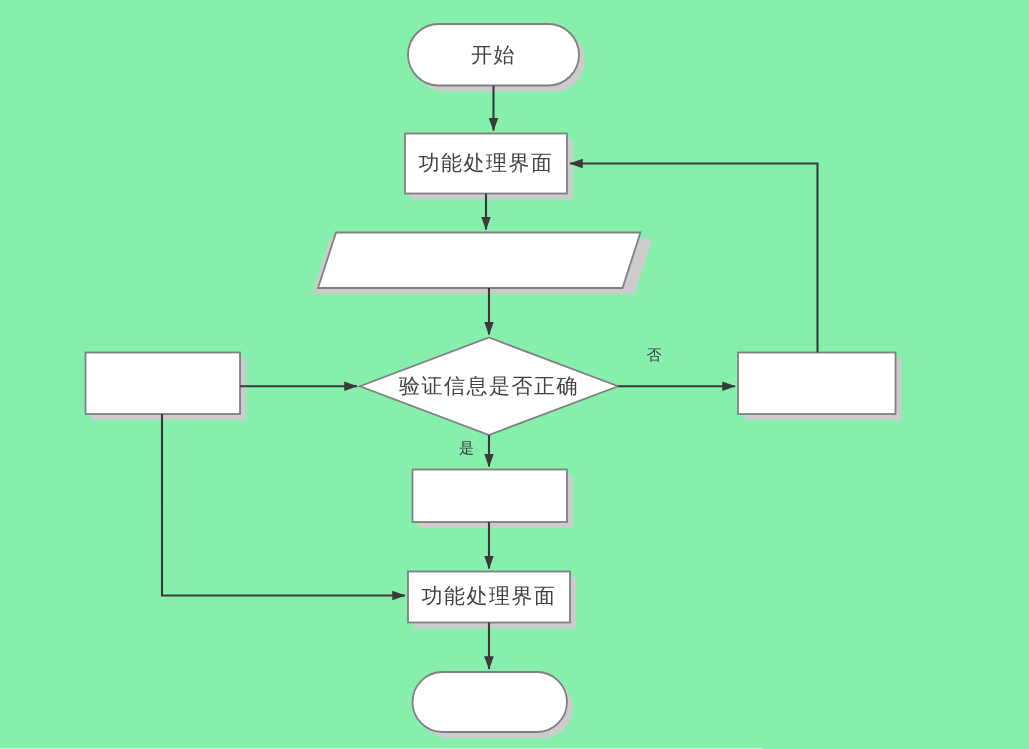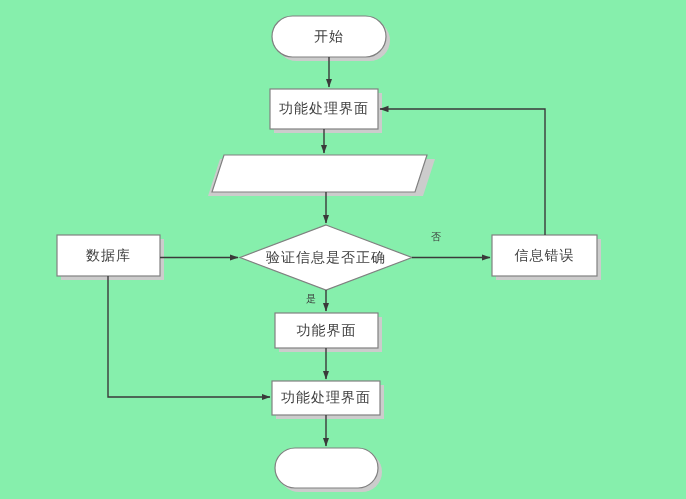--- a/index.html
+++ b/index.html
@@ -91,25 +91,22 @@
     </g>
   </svg>
 
   <div class="node-label" style="left:272px; top:16px; width:114px; height:41px;">开始</div>
 
   <div class="node-label" style="left:270px; top:89px; width:108px; height:40px;">功能处理界面</div>
 
 
   <div class="node-label" style="left:240px; top:225px; width:172px; height:65px;text-align:center;">验证信息是否正确</div>
 
-  <div class="node-label" style="left:57px; top:235px; width:103px; height:41px;">数据库</div>
 
-  <div class="node-label" style="left:492px; top:235px; width:105px; height:41px;">信息错误</div>
 
-  <div class="node-label" style="left:275px; top:313px; width:103px; height:35px;">功能界面</div>
 
   <div class="node-label" style="left:272px; top:381px; width:108px; height:34px;text-align:right;">功能处理界面</div>
 
 
   <div class="edge-label" style="left:431px; top:230px;">否</div>
 
   <div class="edge-label" style="left:306px; top:292px;">是</div>
 
 </div>
 

